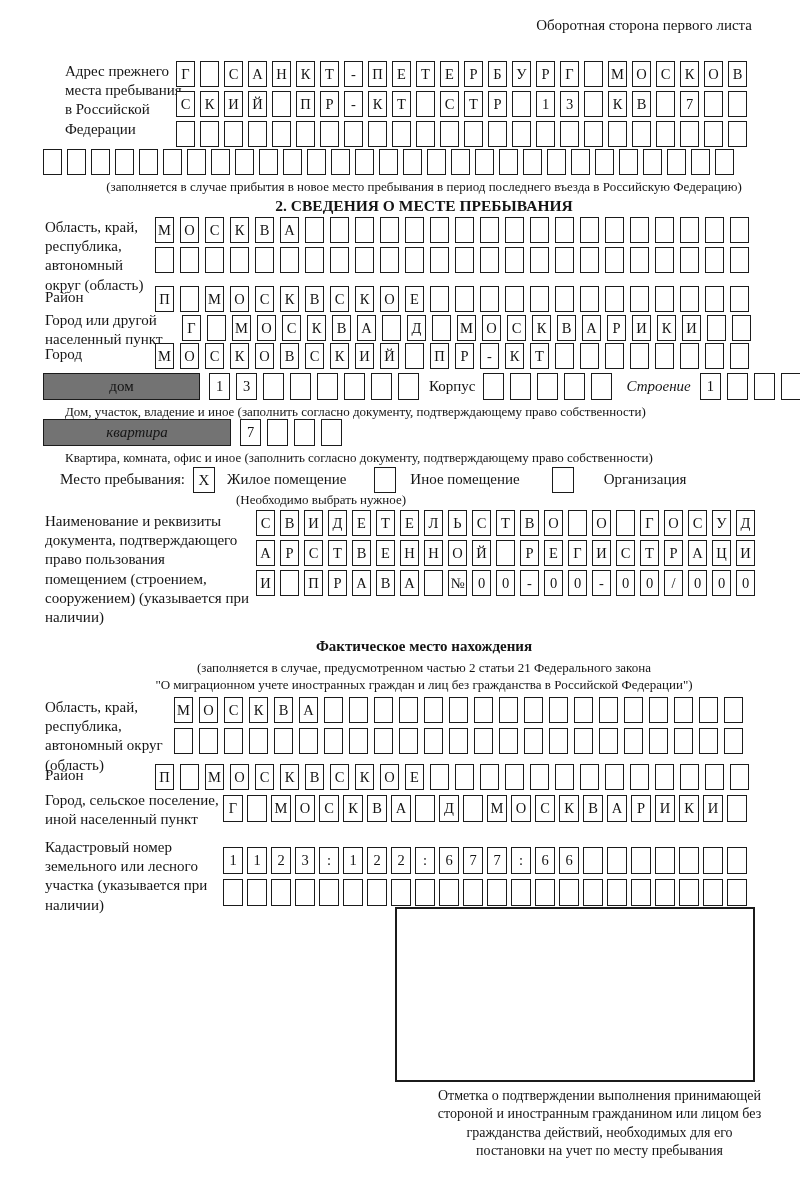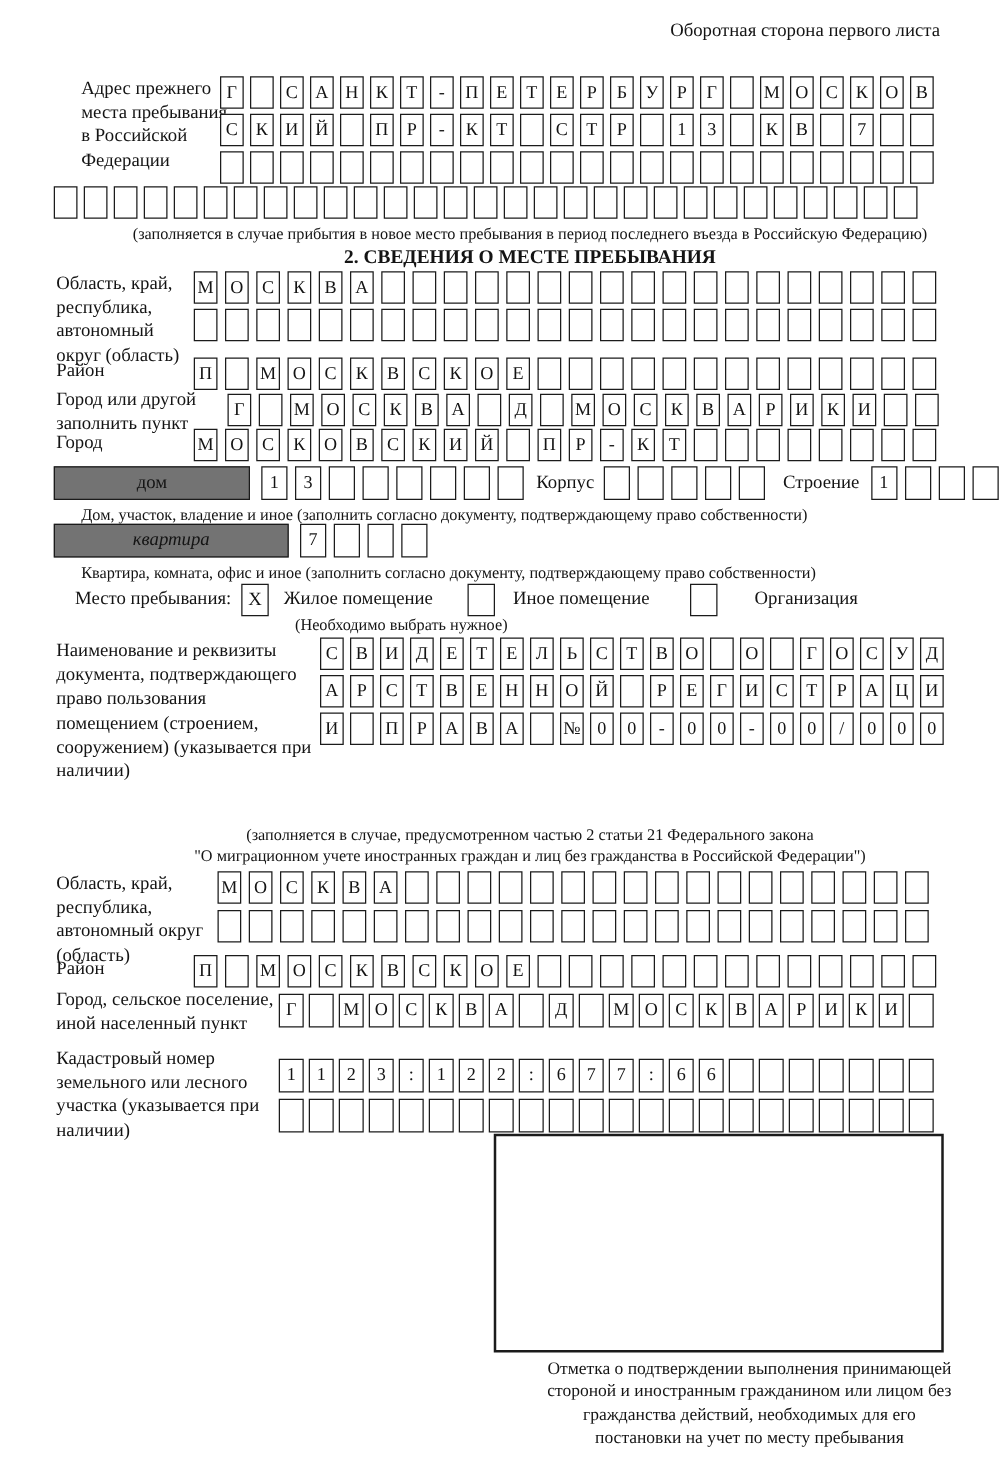--- a/index.html
+++ b/index.html
@@ -237,21 +237,21 @@
       <span class="cbox"></span>
       <span class="cbox"></span>
       <span class="cbox"></span>
       <span class="cbox"></span>
       <span class="cbox"></span>
       <span class="cbox"></span>
       <span class="cbox"></span>
       <span class="cbox"></span>
     </div>
 
-  <div class="abs lbl" style="left:45px; top:311px; width:140px;">Город или другой заполнить пункт</div>
+  <div class="abs lbl" style="left:45px; top:311px; width:140px;">Город или другой населенный пункт</div>
   <div class="abs boxrow g6" style="left:182px; top:315px;">
       <span class="cbox">Г</span>
       <span class="cbox"></span>
       <span class="cbox">М</span>
       <span class="cbox">О</span>
       <span class="cbox">С</span>
       <span class="cbox">К</span>
       <span class="cbox">В</span>
       <span class="cbox">А</span>
       <span class="cbox"></span>
@@ -312,21 +312,21 @@
         <span class="cbox"></span>
       </div>
     <div class="lbl" style="margin-left:10px;">Корпус</div>
     <div class="boxrow g6 w21" style="margin-left:8px;">
         <span class="cbox"></span>
         <span class="cbox"></span>
         <span class="cbox"></span>
         <span class="cbox"></span>
         <span class="cbox"></span>
       </div>
-    <div class="lbl" style="margin-left:14px;">Строение</div>
+    <div class="lbl" style="margin-left:14px;font-style:italic;">Строение</div>
     <div class="boxrow g6 w21" style="margin-left:9px;">
         <span class="cbox">1</span>
         <span class="cbox"></span>
         <span class="cbox"></span>
         <span class="cbox"></span>
       </div>
   </div>
   <div class="abs cap" style="left:65px; top:404px;">Дом, участок, владение и иное (заполнить согласно документу, подтверждающему право собственности)</div>
 
   <div class="abs inlinerow" style="left:43px; top:419px;">
@@ -417,20 +417,21 @@
         <span class="cbox">-</span>
         <span class="cbox">0</span>
         <span class="cbox">0</span>
         <span class="cbox">/</span>
         <span class="cbox">0</span>
         <span class="cbox">0</span>
         <span class="cbox">0</span>
       </div>
   </div>
 
+  <div class="abs hdg ctr" style="left:0; top:638px; width:800px; font-size:15px;">Фактическое место нахождения</div>
   <div class="abs cap ctr" style="left:0; top:660px; width:800px;">(заполняется в случае, предусмотренном частью 2 статьи 21 Федерального закона</div>
   <div class="abs cap ctr" style="left:0; top:677px; width:800px;">"О миграционном учете иностранных граждан и лиц без гражданства в Российской Федерации")</div>
 
   <div class="abs lbl" style="left:45px; top:698px; width:128px;">Область, край, республика, автономный округ (область)</div>
   <div class="abs stack" style="left:174px; top:697px; row-gap:5px;">
     <div class="boxrow g6">
         <span class="cbox">М</span>
         <span class="cbox">О</span>
         <span class="cbox">С</span>
         <span class="cbox">К</span>

